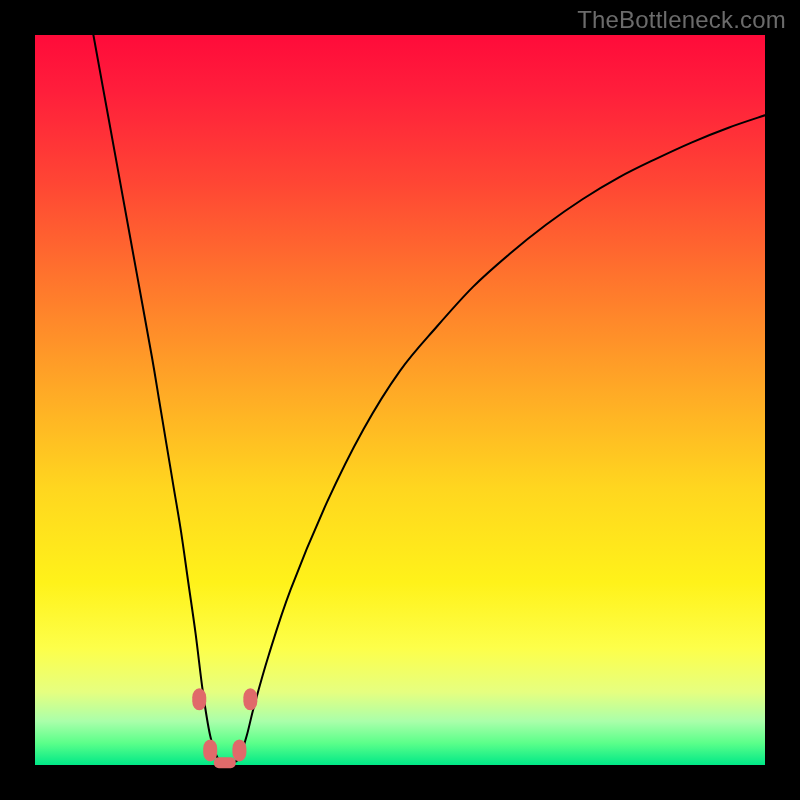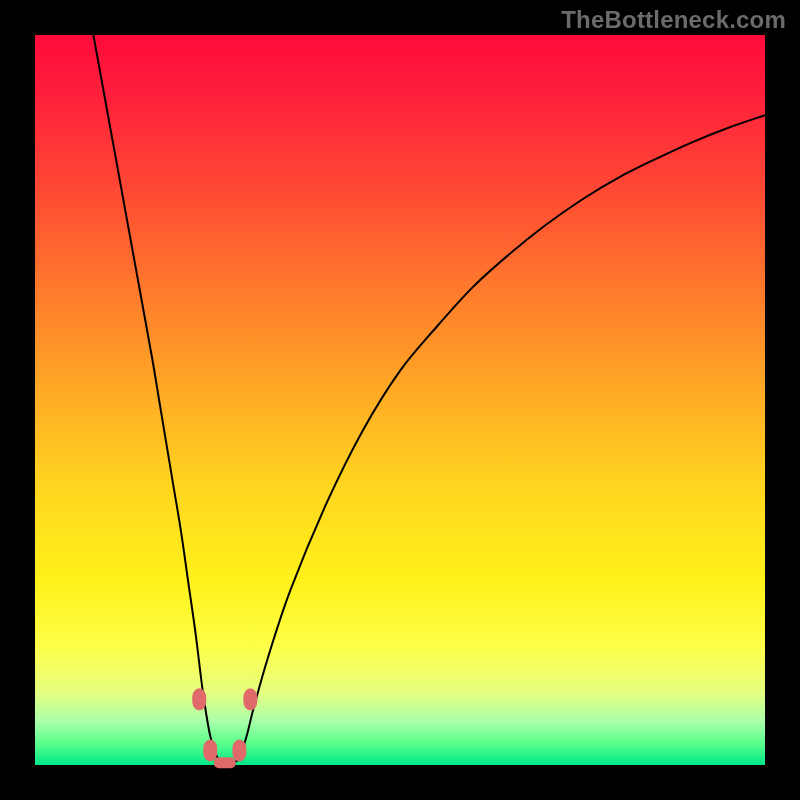--- a/index.html
+++ b/index.html
@@ -42,21 +42,21 @@
       #00e887 100%
     );
   }
   .watermark {
     position: absolute;
     top: 6px;
     right: 14px;
     color: #6b6b6b;
     font-size: 24px;
     letter-spacing: 0.2px;
-    font-weight: 700;
+    font-weight: 400;
     user-select: none;
   }
   svg.curve {
     position: absolute;
     left: 0;
     top: 0;
     width: 730px;
     height: 730px;
     overflow: visible;
   }

